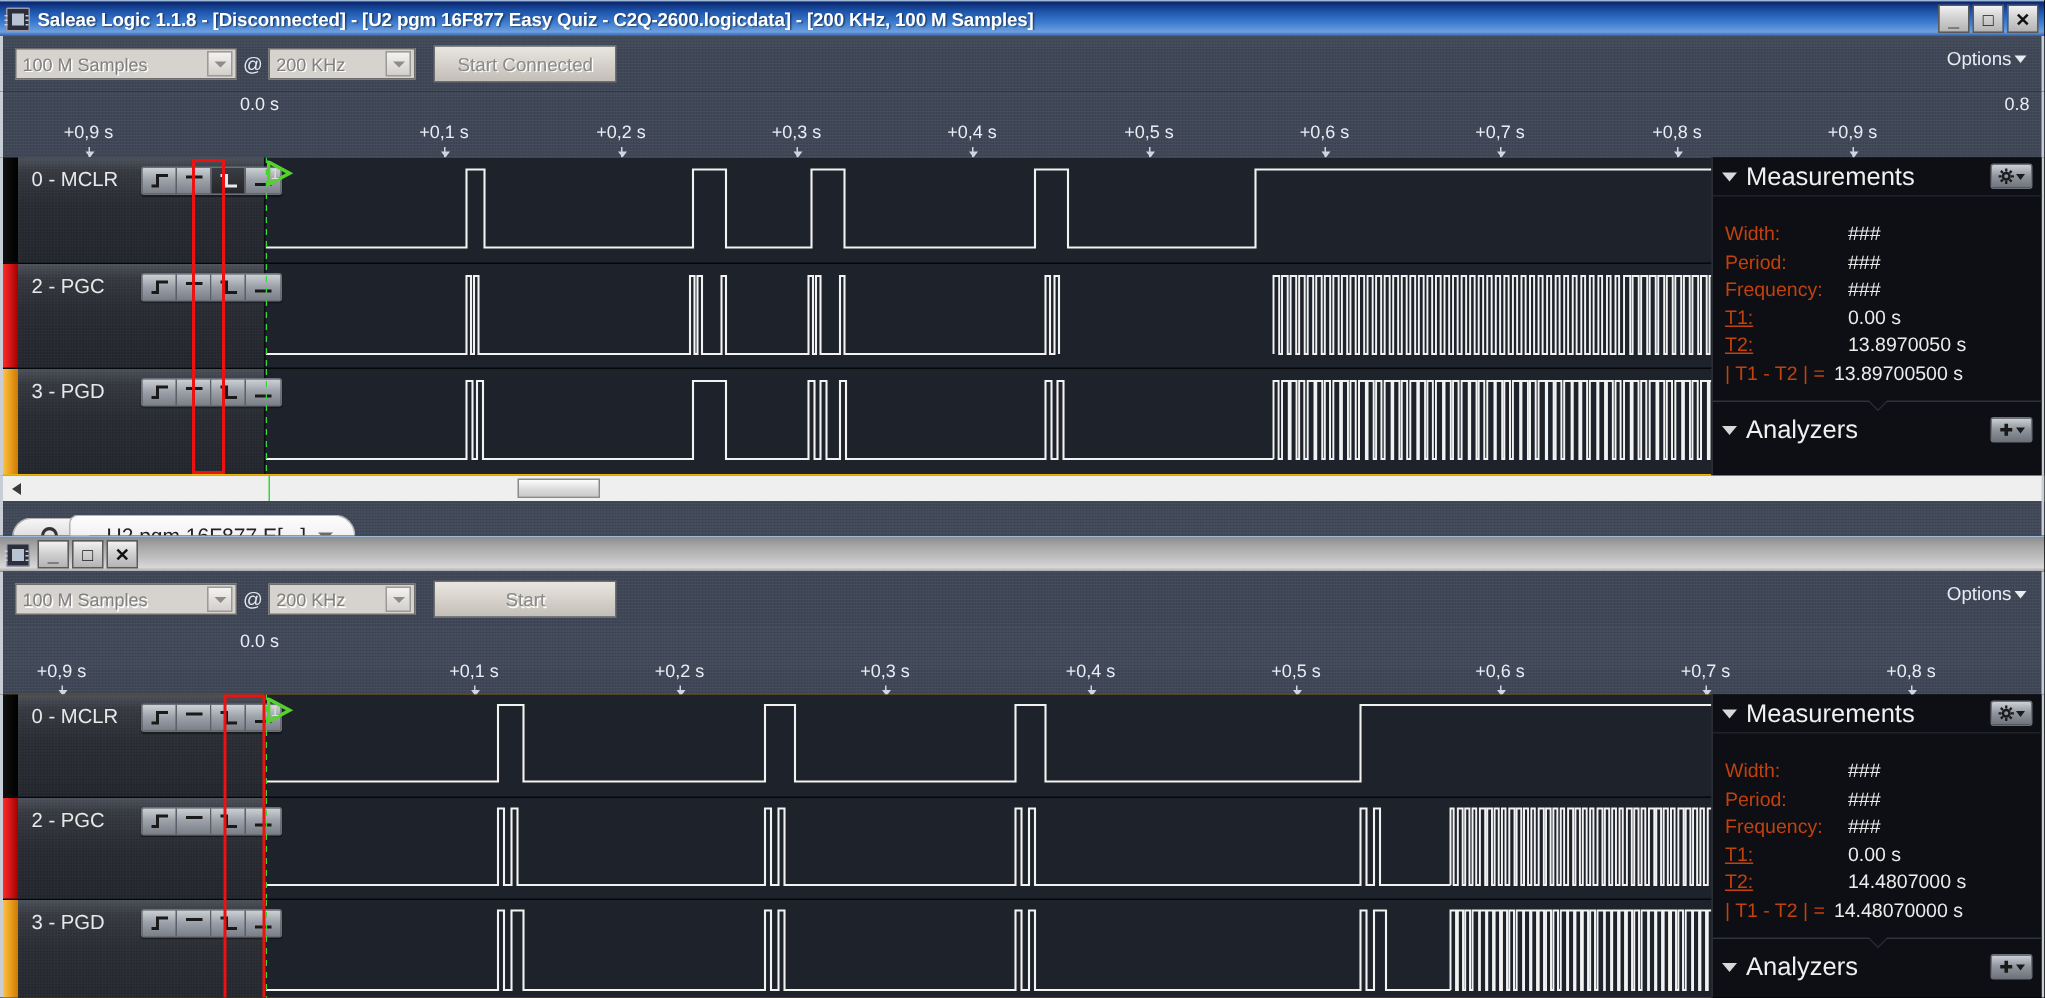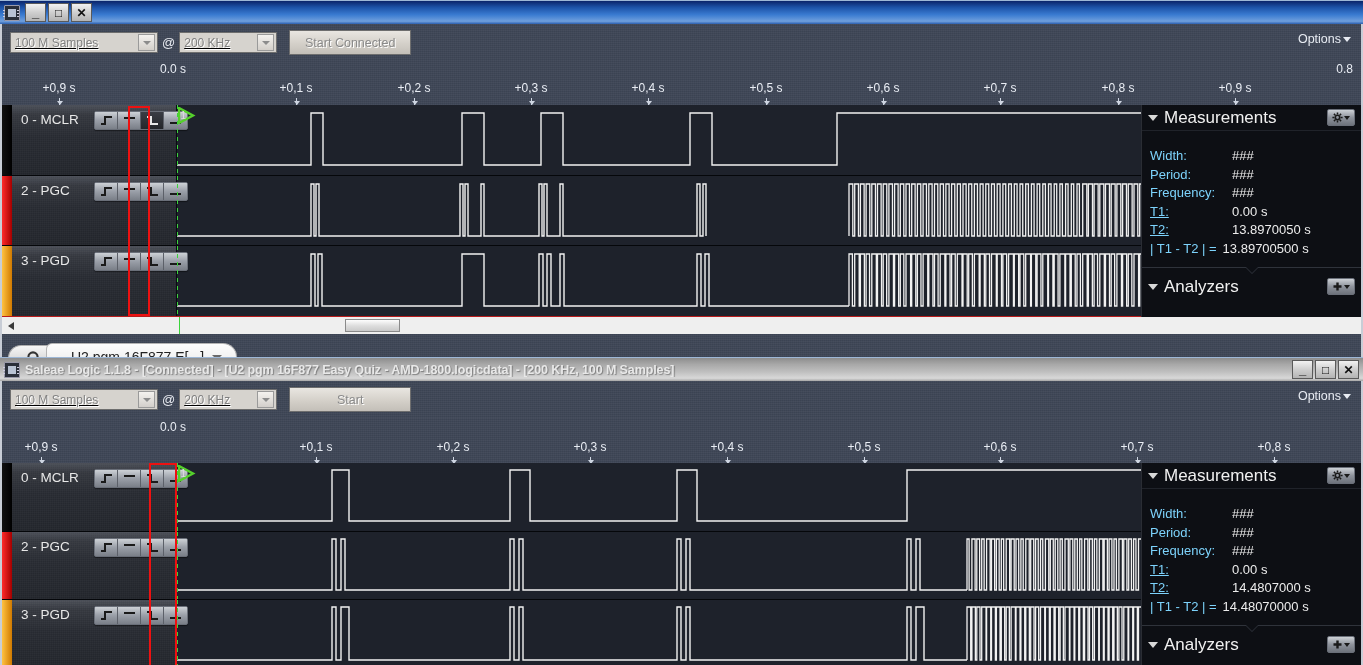--- a/index.html
+++ b/index.html
@@ -65,21 +65,21 @@
     background-image:
       repeating-linear-gradient(0deg, rgba(255,255,255,.035) 0 1px, transparent 1px 2px),
       repeating-linear-gradient(90deg, rgba(0,0,0,.06) 0 1px, transparent 1px 2px);
     border-left: 2px solid #c8cdd6; border-right: 2px solid #c8cdd6;
     height: 37px; position: relative; display: flex; align-items: center;
     padding-left: 8px;
   }
   .toolbar-row { display:flex; align-items:center; gap:0; }
   .combo {
     height: 21px; background: #d6d3ce; border: 1px solid #6e6e6e;
-    display: flex; align-items: center; position: relative; text-decoration: underline;
+    display: flex; align-items: center; position: relative;
   }
   .combo .ctext {
     font-size: 12px; color: #808080; padding: 0 4px; white-space: nowrap;
     text-shadow: 1px 1px 0 #fff;
   }
   .combo .carrow {
     width: 17px; height: 17px; margin: 0 2px 0 auto;
     background: linear-gradient(to bottom,#f4f2ef,#d3cfca);
     border: 1px solid #9a9a9a;
     display: flex; align-items: center; justify-content: center;
@@ -116,21 +116,21 @@
   .zerolabel { position:absolute; color:#e9edf4; font-size:12px; }
   .endlabel  { position:absolute; color:#e9edf4; font-size:12px; right:8px; }
   .ruler { position: relative; height: 26px; }
   .tick { position: absolute; top: 2px; color: #e9edf4; font-size: 12px; white-space: nowrap; transform: translateX(-50%); }
   .tickmark { position:absolute; bottom:0; width:1px; height:7px; background:#cfd6e2; }
   .tickmark::after{content:"";position:absolute;left:-2px;bottom:0;width:0;height:0;border-left:3px solid transparent;border-right:3px solid transparent;border-top:4px solid #cfd6e2;}
 
   
   .graph-wrap { position: relative; display: flex;
     border-left: 2px solid #c8cdd6; border-right: 2px solid #c8cdd6; }
-  .channels { width: 1139px; position: relative; background: #b91c1c; }
+  .channels { width: 1139px; position: relative; background: #eab308; }
   .chan {
     position: relative; display: flex;
     border-bottom: 1px solid #05070a;
     background: #1e222b;
   }
   .chan-color { width: 10px; flex: 0 0 auto; }
   .chan-head {
     width: 165px; flex: 0 0 auto; position: relative;
     background: linear-gradient(to bottom,#474b53 0%,#33363d 14%,#272a31 45%,#23262c 100%);
     background-image:
@@ -176,21 +176,21 @@
   }
   .panel-hdr .tri { width:0;height:0;border-left:5px solid transparent;border-right:5px solid transparent;border-top:6px solid #d8d8d8; margin-right:6px;}
   .panel-hdr .ptitle { font-size:17px; color:#f0f0f0; }
   .panel-hdr .pbtn {
     margin-left:auto; width:28px; height:17px; border:1px solid #6a6f79; border-radius:2px;
     background: linear-gradient(to bottom,#cdd1d6,#8e939c 50%,#6e737c);
     display:flex;align-items:center;justify-content:center;gap:1px; font-size:10px; color:#1a1a1a;
   }
   .meas-body { padding: 16px 8px 0 8px; font-size:13px; line-height:18.6px; }
   .meas-row { display:flex; }
-  .meas-key { width:82px; color:#7dd3fc; white-space:nowrap; }
+  .meas-key { width:82px; color:#c2410c; white-space:nowrap; }
   .meas-key.u { text-decoration: underline; }
   .meas-val { color:#ececec; white-space:nowrap; }
   .meas-row.wide .meas-key { width:auto; padding-right:6px; }
   .panel-sep { margin-top:8px; height:1px; background:#2f333b; position:relative; }
   .panel-sep::after{content:"";position:absolute;left:50%;top:-1px;margin-left:-7px;width:0;height:0;
     border-left:7px solid transparent;border-right:7px solid transparent;border-top:7px solid #0d0f14;
     filter: drop-shadow(0 1px 0 #2f333b);}
 
   
   .hscroll {
@@ -226,20 +226,21 @@
   .tab-main .tlabel { font-size:14px; color:#222; white-space:nowrap; }
   .tab-main .tcaret { width:0;height:0;border-left:5px solid transparent;border-right:5px solid transparent;border-top:5px solid #6a6a6a; }
 </style>
 </head>
 <body>
 
 <div class="window win1">
 
   <div class="titlebar active">
     <div class="title-icon"></div>
+    <div class="title-text">Saleae Logic 1.1.8 - [Disconnected] - [U2 pgm 16F877 Easy Quiz - C2Q-2600.logicdata] - [200 KHz, 100 M Samples]</div>
     <div class="win-btns">
       <div class="win-btn min">_</div>
       <div class="win-btn">□</div>
       <div class="win-btn">✕</div>
     </div>
   </div>
 
   <div class="toolbar">
     <div class="toolbar-row">
       <div class="combo combo-samples">
@@ -481,21 +482,20 @@
       <span class="tcaret"></span>
     </div>
   </div>
 
 </div>
 
 <div class="window win2">
 
   <div class="titlebar inactive">
     <div class="title-icon"></div>
-    <div class="title-text">Saleae Logic 1.1.8 - [Connected] - [U2 pgm 16F877 Easy Quiz - AMD-1800.logicdata] - [200 KHz, 100 M Samples]</div>
     <div class="win-btns">
       <div class="win-btn min">_</div>
       <div class="win-btn">□</div>
       <div class="win-btn">✕</div>
     </div>
   </div>
 
   <div class="toolbar">
     <div class="toolbar-row">
       <div class="combo combo-samples">

